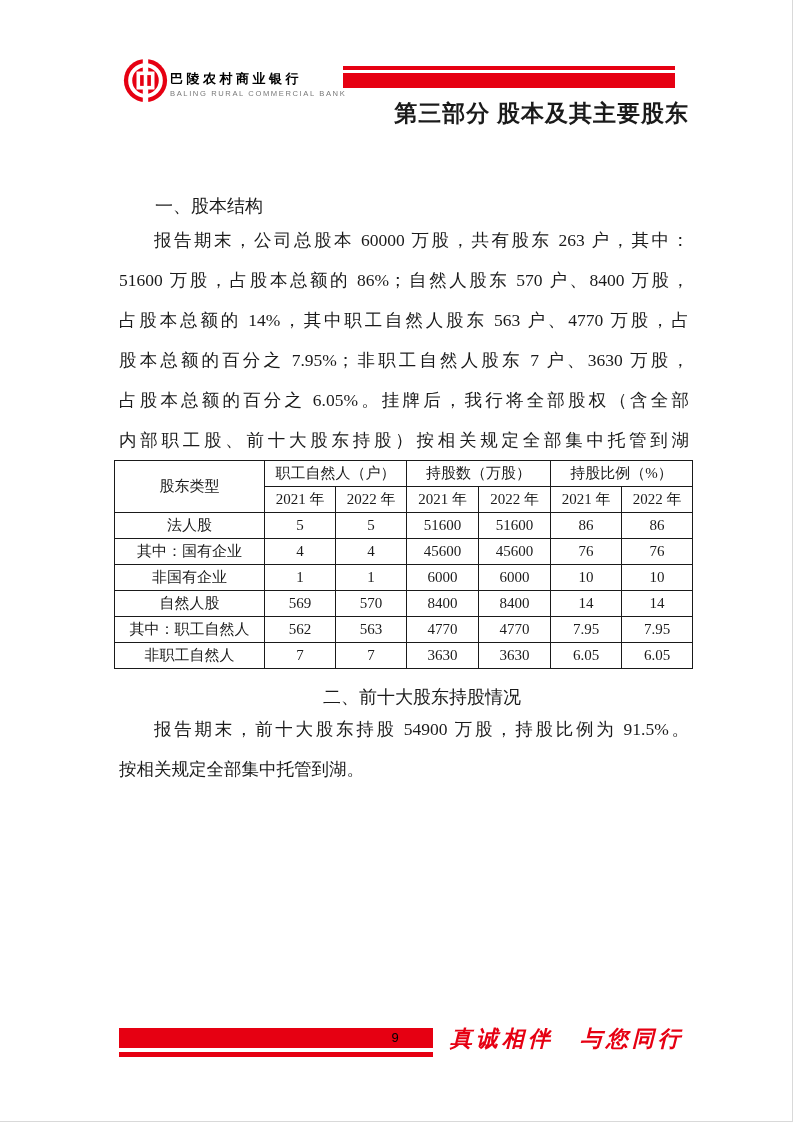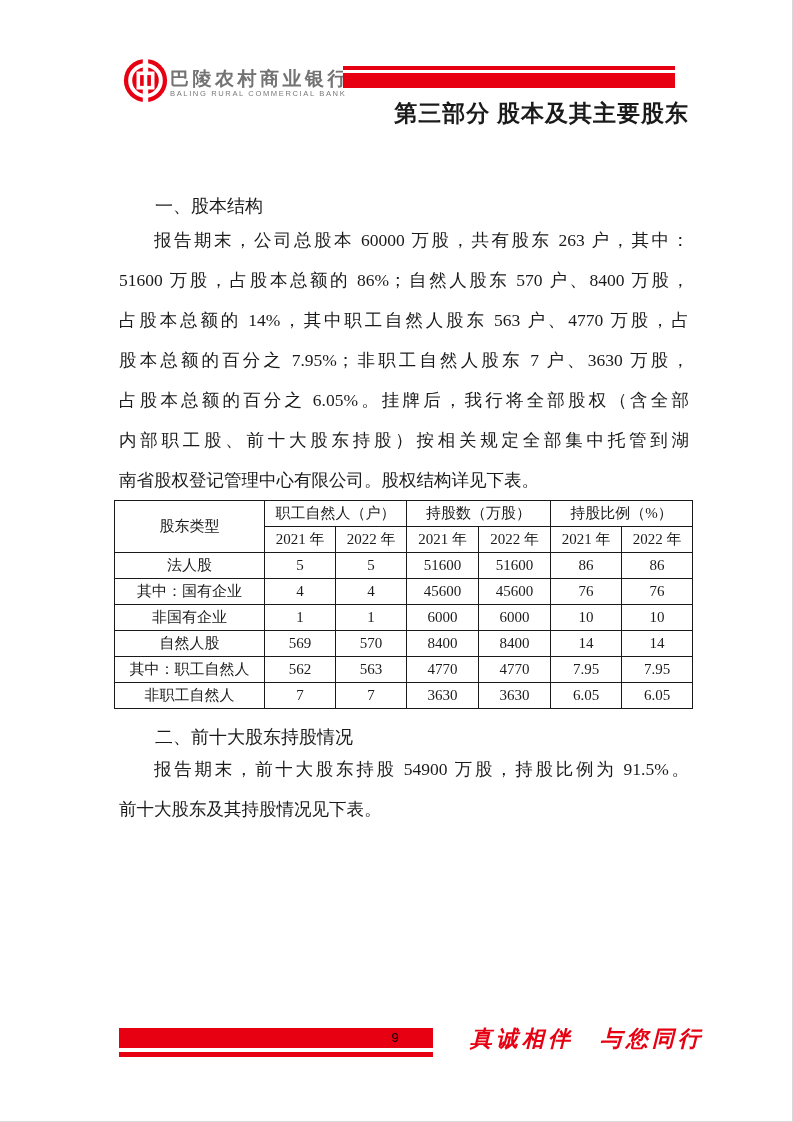--- a/index.html
+++ b/index.html
@@ -10,52 +10,52 @@
     border-right:1px solid #d9d9d9;
     border-bottom:1px solid #d9d9d9;
     box-sizing:border-box;
     font-family:"Liberation Serif","DejaVu Serif",serif;
     color:#1a1a1a;
     overflow:hidden;
   }
   
   .logo{position:absolute;left:123px;top:58px;width:45px;height:45px;}
   .bank-names{position:absolute;left:170px;top:68px;width:172px;}
-  .bank-cn{font-size:19px;font-weight:bold;color:#737373;letter-spacing:3.5px;white-space:nowrap;line-height:21px;}
+  .bank-cn{font-size:13px;font-weight:bold;color:#000000;letter-spacing:3.5px;white-space:nowrap;line-height:21px;}
   .bank-en{font-size:7.6px;color:#787878;letter-spacing:1.6px;white-space:nowrap;line-height:10px;font-family:"Liberation Sans",sans-serif;}
   .hdr-bars{position:absolute;left:343px;top:66px;width:332px;}
   .bar-thin{height:4px;background:#e60012;}
   .bar-gap{height:3px;background:#ffffff;}
   .bar-thick{height:15px;background:#e60012;}
   
   .content{position:absolute;left:119px;top:0;width:570px;}
   .doc-title{margin-top:98px;text-align:right;font-size:23px;font-weight:bold;letter-spacing:1px;line-height:32px;}
   .sec-heading{font-size:18px;font-weight:normal;line-height:24px;text-indent:2em;}
   .h1{margin-top:64px;}
-  .h2{margin-top:16px;}
+  .h2{margin-top:16px;text-align:center;}
   
   .para{font-size:17.5px;}
   .p1{margin-top:2px;}
   .p2{margin-top:6px;}
   .p3{margin-top:0;}
   .line{line-height:40px;height:40px;white-space:nowrap;}
   .jl{white-space:normal;text-align:justify;text-align-last:justify;text-justify:inter-character;overflow:hidden;}
   .ind{text-indent:2em;}
   
   .shares-table{margin-top:0;margin-left:-5px;border-collapse:collapse;table-layout:fixed;width:578px;font-size:15px;}
   .shares-table td,.shares-table th{border:1px solid #1a1a1a;padding:0;text-align:center;font-weight:normal;height:25px;line-height:25px;white-space:nowrap;overflow:hidden;}
   .lbl-l{text-align:left;padding-left:5px;}
   .lbl-r{text-align:right;padding-right:8px;}
   
   .ftr-bars{position:absolute;left:119px;top:1028px;width:314px;}
   .ftr-thick{position:relative;height:20px;background:#e60012;}
   .ftr-gap{height:4px;background:#ffffff;}
   .ftr-thin{height:5px;background:#e60012;}
   .page-num{position:absolute;left:256px;top:2px;width:40px;text-align:center;font-size:13px;line-height:16px;color:#000;font-family:"Liberation Sans",sans-serif;}
-  .slogan{position:absolute;left:470px;top:1024px;display:flex;gap:26px;color:#e60012;font-size:22px;font-weight:bold;font-style:italic;letter-spacing:4px;white-space:nowrap;}
+  .slogan{position:absolute;left:450px;top:1024px;display:flex;gap:26px;color:#e60012;font-size:22px;font-weight:bold;font-style:italic;letter-spacing:4px;white-space:nowrap;}
 </style>
 </head>
 <body>
 
 <div class="page">
 
   <svg class="logo" viewBox="0 0 100 100">
     <circle cx="50" cy="50" r="48" fill="#e60012"></circle>
     <circle cx="50" cy="50" r="34" fill="none" stroke="#ffffff" stroke-width="9"></circle>
     <rect x="34" y="34" width="32" height="32" fill="#e60012" stroke="#ffffff" stroke-width="8"></rect>
@@ -79,21 +79,20 @@
 
     <div class="sec-heading h1">一、股本结构</div>
 
     <div class="para p1">
       <div class="line jl ind">报告期末，公司总股本 60000 万股，共有股东 263 户，其中：</div>
       <div class="line jl">51600 万股，占股本总额的 86%；自然人股东 570 户、8400 万股，</div>
       <div class="line jl">占股本总额的 14%，其中职工自然人股东 563 户、4770 万股，占</div>
       <div class="line jl">股本总额的百分之 7.95%；非职工自然人股东 7 户、3630 万股，</div>
       <div class="line jl">占股本总额的百分之 6.05%。挂牌后，我行将全部股权（含全部</div>
       <div class="line jl">内部职工股、前十大股东持股）按相关规定全部集中托管到湖</div>
-      <div class="line">南省股权登记管理中心有限公司。股权结构详见下表。</div>
     </div>
 
     <table class="shares-table">
       <colgroup>
         <col style="width:150px">
           <col style="width:71px">
           <col style="width:71px">
         <col style="width:72px">
           <col style="width:72px">
           <col style="width:71px">
@@ -169,21 +168,21 @@
         <td>6.05</td>
       </tr>
     </tbody>
       </table>
 
 
     <div class="sec-heading h2">二、前十大股东持股情况</div>
 
     <div class="para p3">
       <div class="line jl ind">报告期末，前十大股东持股 54900 万股，持股比例为 91.5%。</div>
-      <div class="line">前十大股东及其持股情况见下表。</div>
+      <div class="line">按相关规定全部集中托管到湖。</div>
     </div>
 
   </div>
 
   <div class="ftr-bars">
     <div class="ftr-thick">
       <div class="page-num">9</div>
     </div>
     <div class="ftr-gap"></div>
     <div class="ftr-thin"></div>

